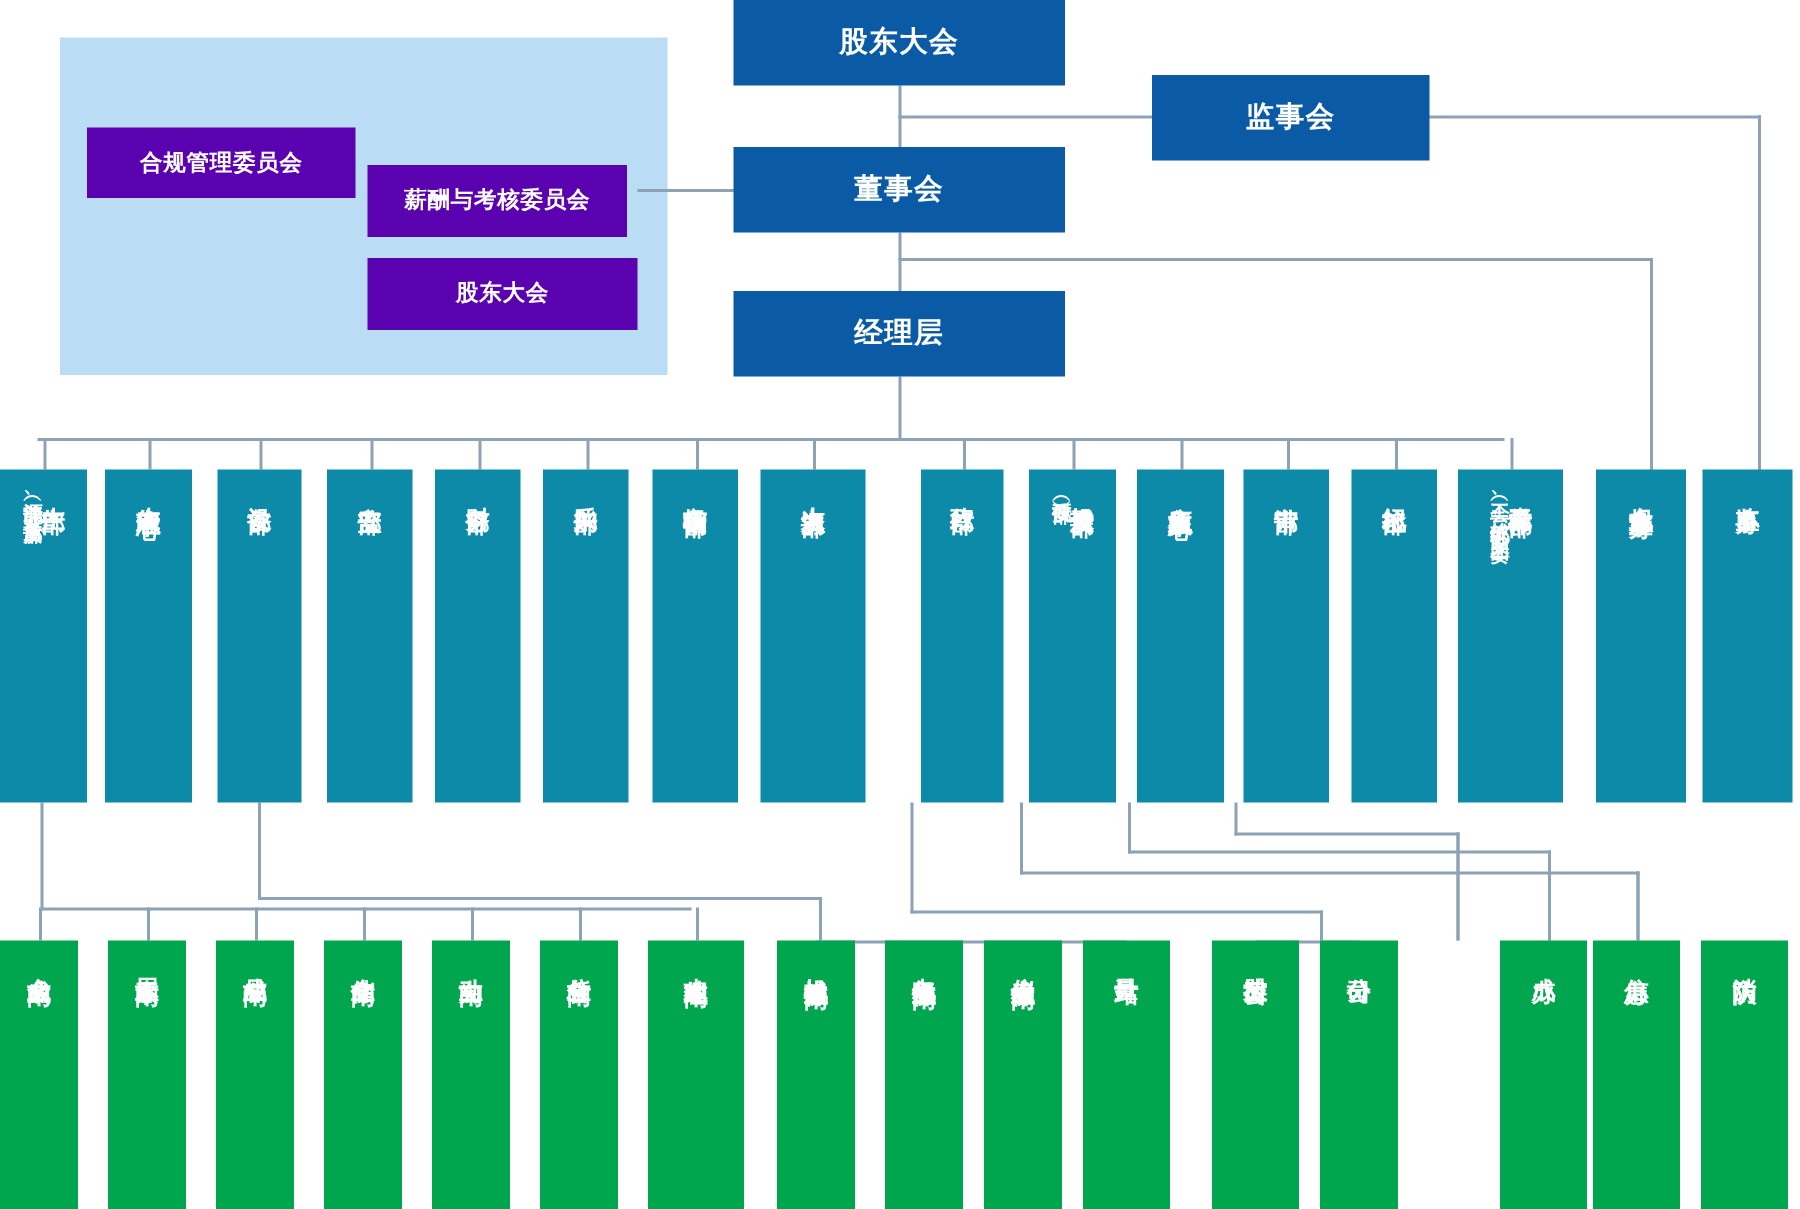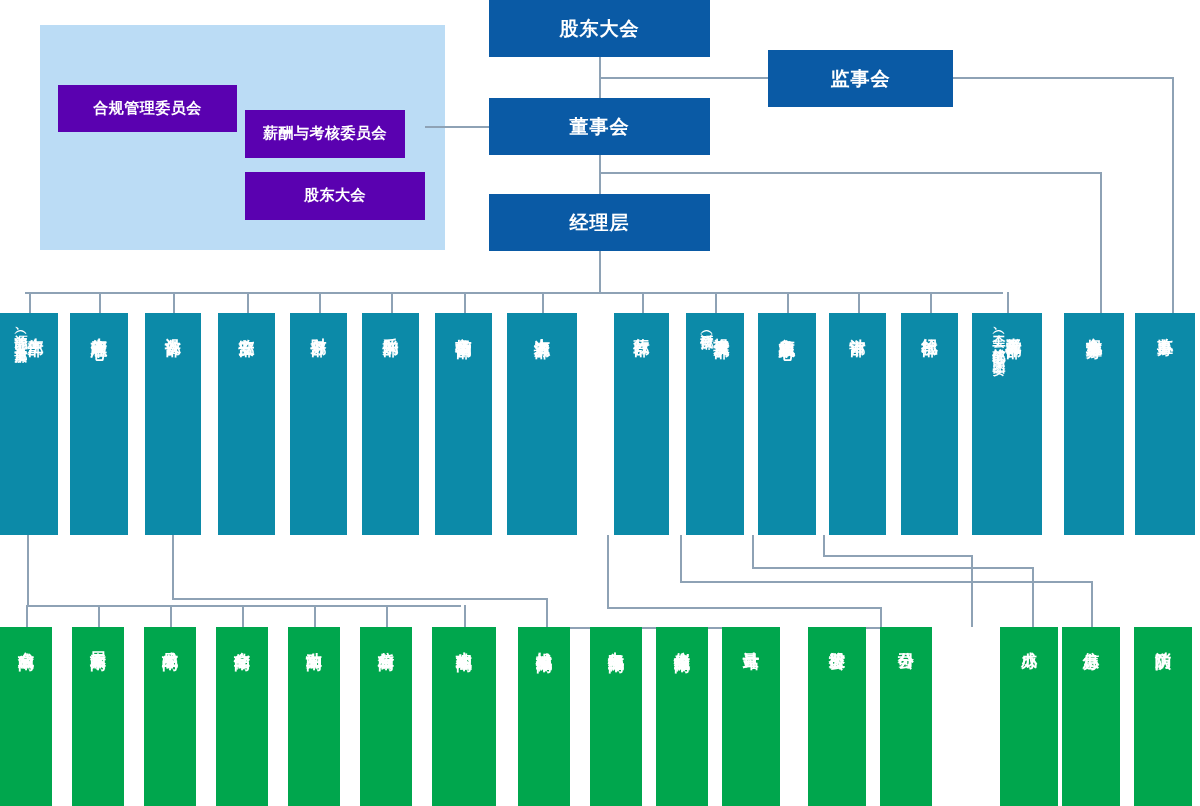--- a/index.html
+++ b/index.html
@@ -82,21 +82,21 @@
 </style>
 </head>
 <body>
 
 <div id="chart">
 
   <div class="panel" style="left:40px;top:25px;width:405px;height:225px;"></div>
 
   <div class="box purple c-box" style="left:58px;top:85px;width:179px;height:47px;">合规管理委员会</div>
 
-  <div class="box purple c-box" style="left:245px;top:110px;width:160px;height:48px;">薪酬与考核委员会</div>
+  <div class="box purple c-box" style="left:245px;top:110px;width:173px;height:48px;">薪酬与考核委员会</div>
   <div class="box purple c-box" style="left:245px;top:172px;width:180px;height:48px;">股东大会</div>
 
   <div class="ln h" style="left:425px;top:126px;width:65px;"></div>
 
   <div class="box blue h-box" style="left:489px;top:0px;width:221px;height:57px;">股东大会</div>
 
   <div class="box blue h-box" style="left:489px;top:98px;width:221px;height:57px;">董事会</div>
 
   <div class="box blue h-box" style="left:768px;top:50px;width:185px;height:57px;">监事会</div>
 

